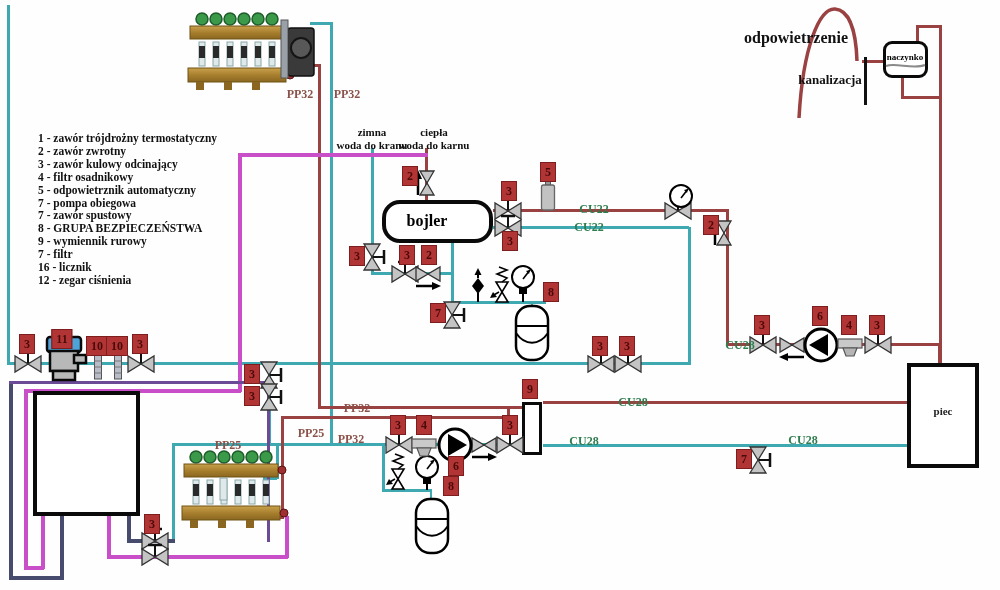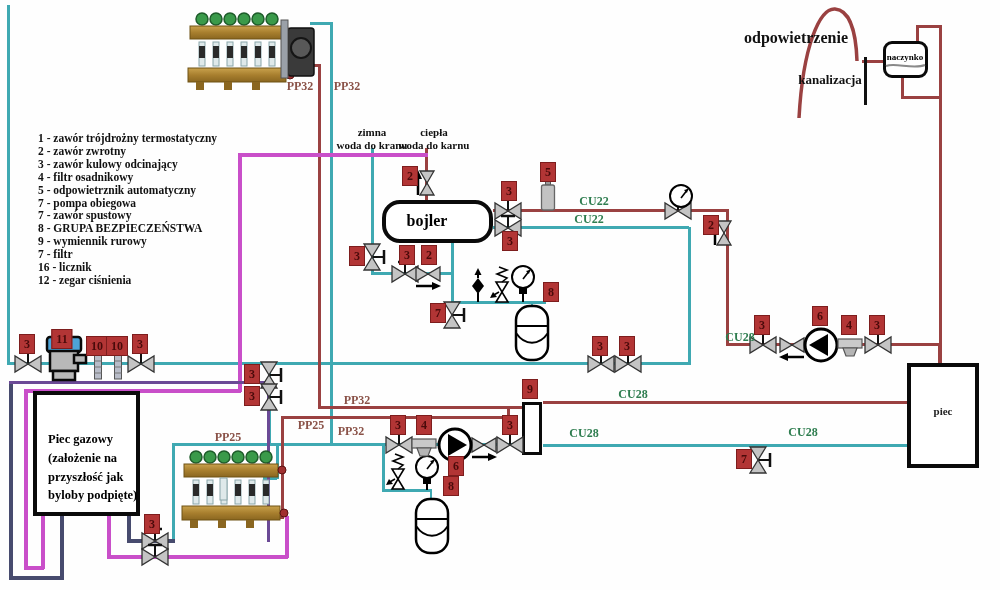--- a/index.html
+++ b/index.html
@@ -10,21 +10,21 @@
   .red{background:#9a4141;}
   .mag{background:#c94fc9;}
   .navy{background:#474b6e;}
   .purple{background:#6b4a96;}
   .blk{background:#111;}
   .box{position:absolute;background:#ffffff;border:3px solid #0a0a0a;box-sizing:border-box;}
   .tag{position:absolute;transform:translate(-50%,-50%);background:#b23535;border:1px solid #7d1d1d;
        color:#4a0a0a;font-weight:bold;font-size:12px;line-height:1;padding:3px 4px;
        font-family:"Liberation Serif",serif;}
   .plabel{position:absolute;transform:translate(-50%,-50%);font-weight:bold;font-size:12px;
-       font-family:"Liberation Serif",serif;white-space:nowrap;}
+       font-family:"Liberation Serif",serif;white-space:nowrap;margin-top:8px;}
   .plabel.cu{color:#2e7d4f;}
   .plabel.pp{color:#8a5248;}
   .anno{position:absolute;color:#111;font-weight:bold;font-size:11px;text-align:center;
        transform:translate(-50%,-50%);white-space:pre-line;line-height:1.15;}
   #legend{position:absolute;left:38px;top:132px;color:#111;font-weight:bold;font-size:11.5px;
        line-height:12.9px;white-space:nowrap;}
   #bojler-label{position:absolute;left:427px;top:221px;transform:translate(-50%,-50%);
        font-weight:bold;font-size:16px;color:#000;}
   #piec-label{position:absolute;left:943px;top:411px;transform:translate(-50%,-50%);
        font-weight:bold;font-size:11px;color:#222;}
@@ -314,24 +314,20 @@
       <div>8 - GRUPA BEZPIECZEŃSTWA</div>
       <div>9 - wymiennik rurowy</div>
       <div>7 - filtr</div>
       <div>16 - licznik</div>
       <div>12 - zegar ciśnienia</div>
     </div>
 
   <div id="bojler-label">bojler</div>
   <div id="piec-label">piec</div>
   <div id="naczynko-label">naczynko</div>
-  <div id="piecgaz-label">Piec gazowy
-(założenie na
-przyszłość jak
-byloby podpięte)</div>
 
   <div class="anno" style="left:372px;top:139px;font-family:Liberation Serif, serif;">zimna
 woda do kranu</div>
   <div class="anno" style="left:434px;top:139px;">ciepła
 woda do karnu</div>
   <div class="anno" style="left:796px;top:38px;font-size:16px;">odpowietrzenie</div>
   <div class="anno" style="left:830px;top:80px;font-size:13px;">kanalizacja</div>
 
   <div class="lay" id="tags-layer">
       <span class="tag" style="left: 27px; top: 344px;">3</span>

